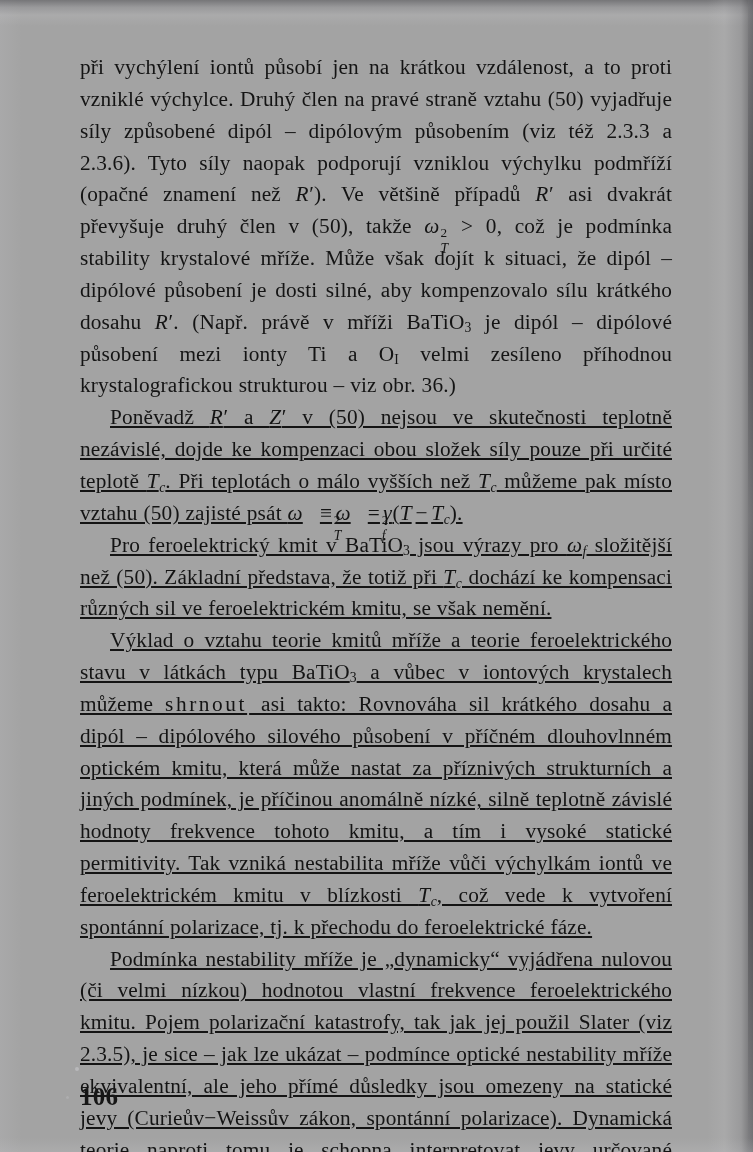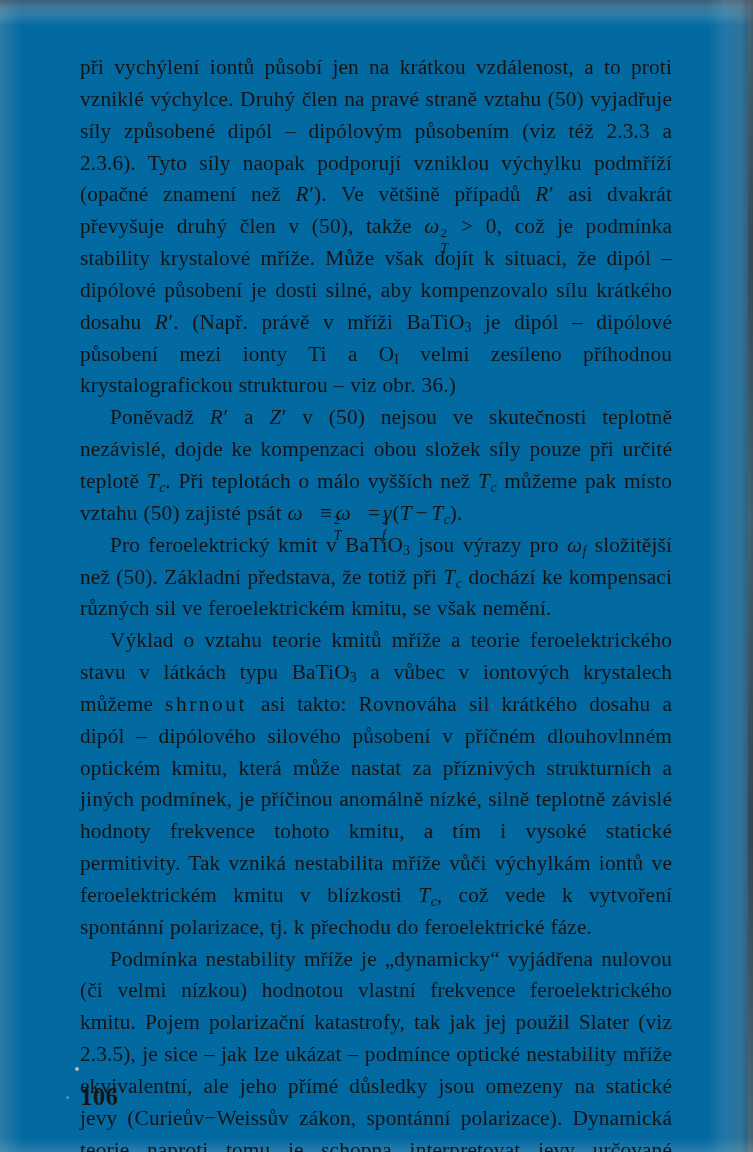--- a/index.html
+++ b/index.html
@@ -5,21 +5,21 @@
 <style>
   html, body {
     margin: 0;
     padding: 0;
     background: #ffffff;
   }
   .page {
     position: relative;
     width: 753px;
     height: 1152px;
-    background: #0369a1;
+    background: #a3a3a3;
     overflow: hidden;
     font-family: "Liberation Serif", "DejaVu Serif", serif;
     color: #141414;
     -webkit-font-smoothing: antialiased;
   }
 
   
   .scan-edge-top {
     position: absolute;
     left: 0; top: 0;
@@ -91,20 +91,21 @@
     font-size: 21.3px;
     line-height: 31.85px;
     text-align: justify;
     text-justify: inter-word;
     letter-spacing: 0.15px;
     word-spacing: 0.4px;
     hyphens: manual;
   }
   p.para + p.para {
     text-indent: 30px;
+    text-decoration: underline;
   }
   .nobreak { white-space: nowrap; }
 
   
   i.var {
     font-style: italic;
     padding-right: 0.5px;
   }
   
   sub.sb {

